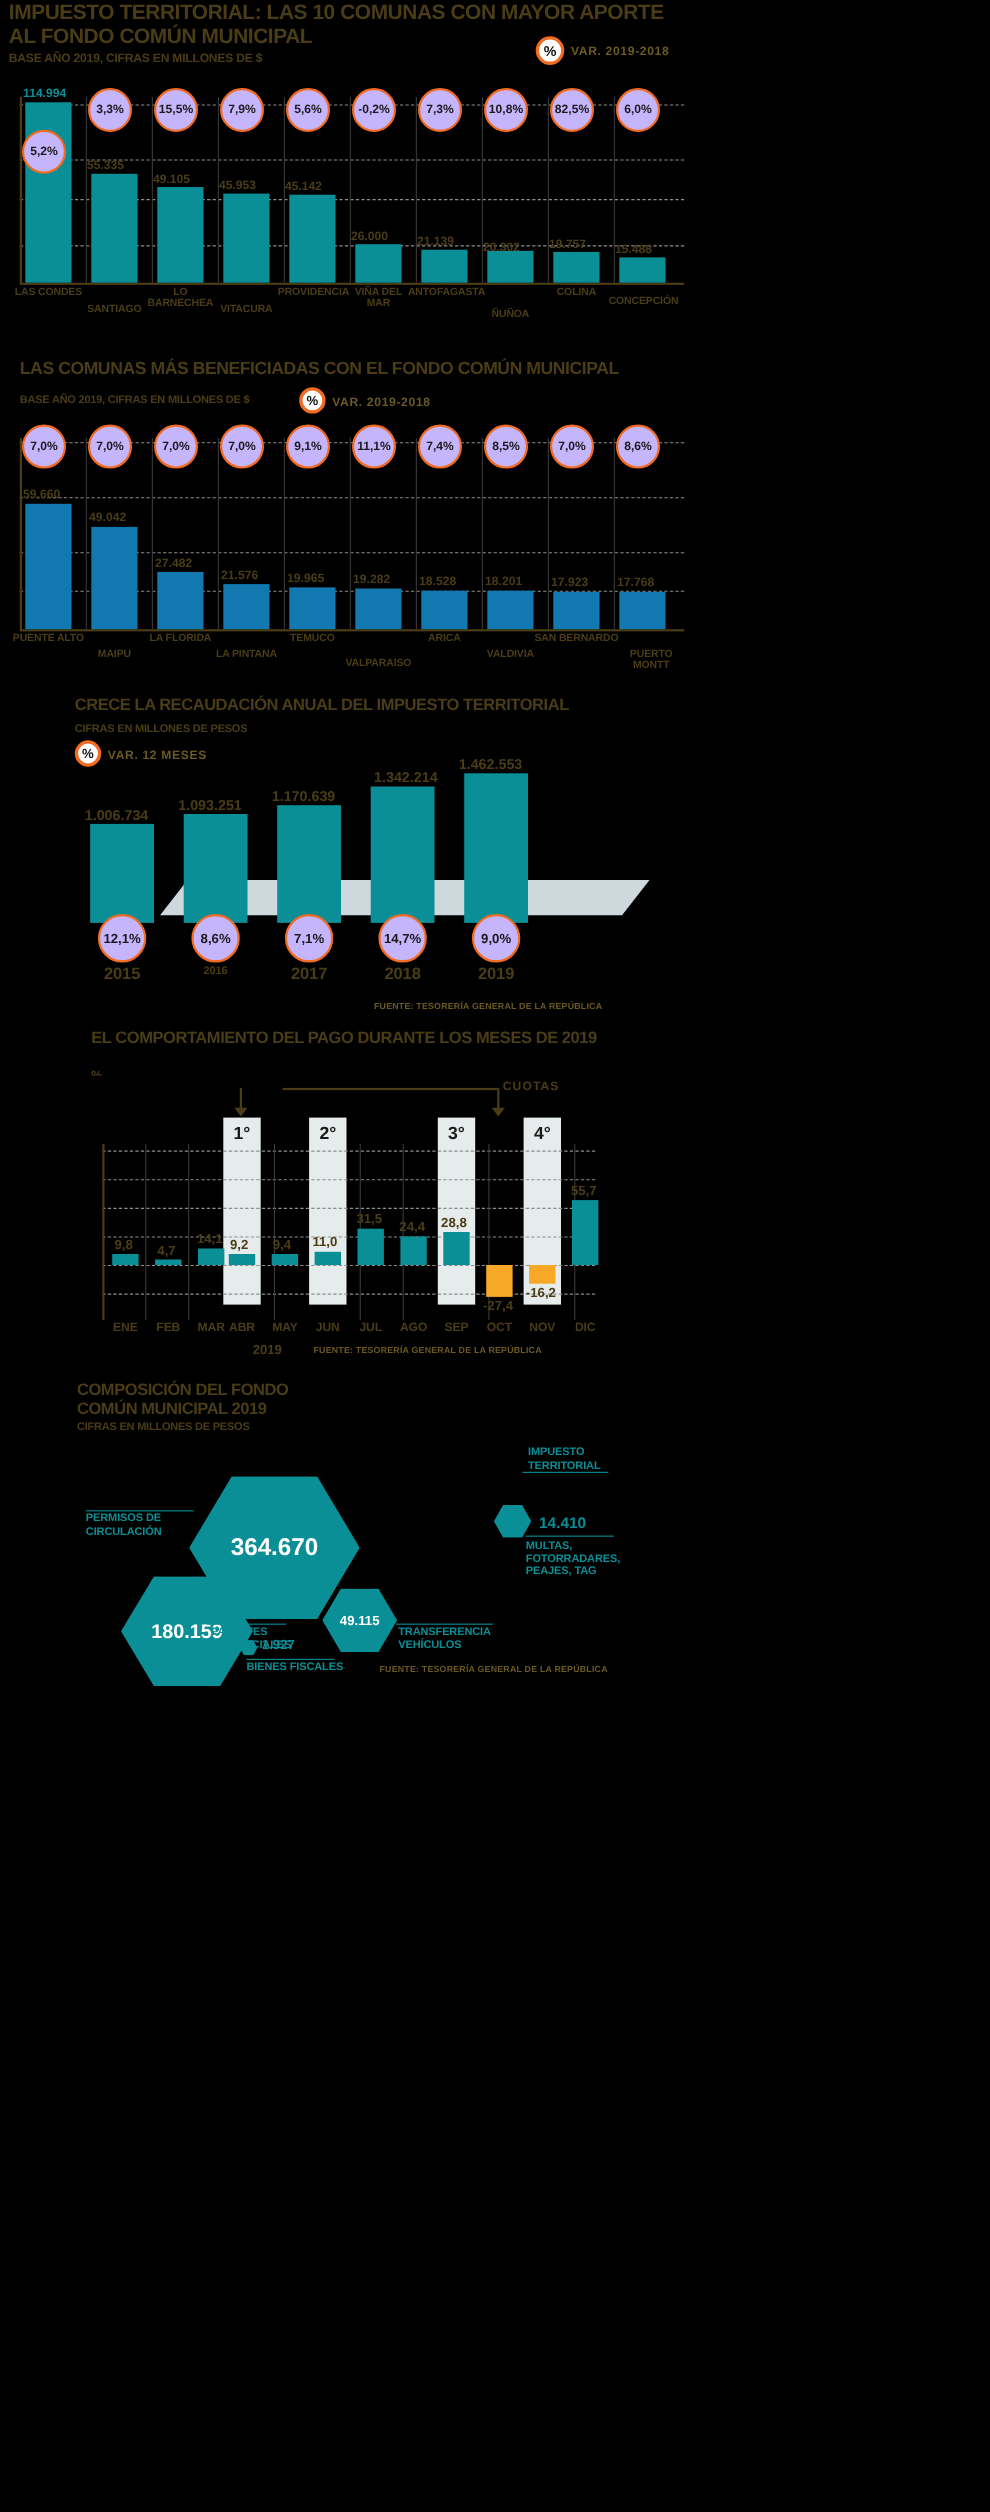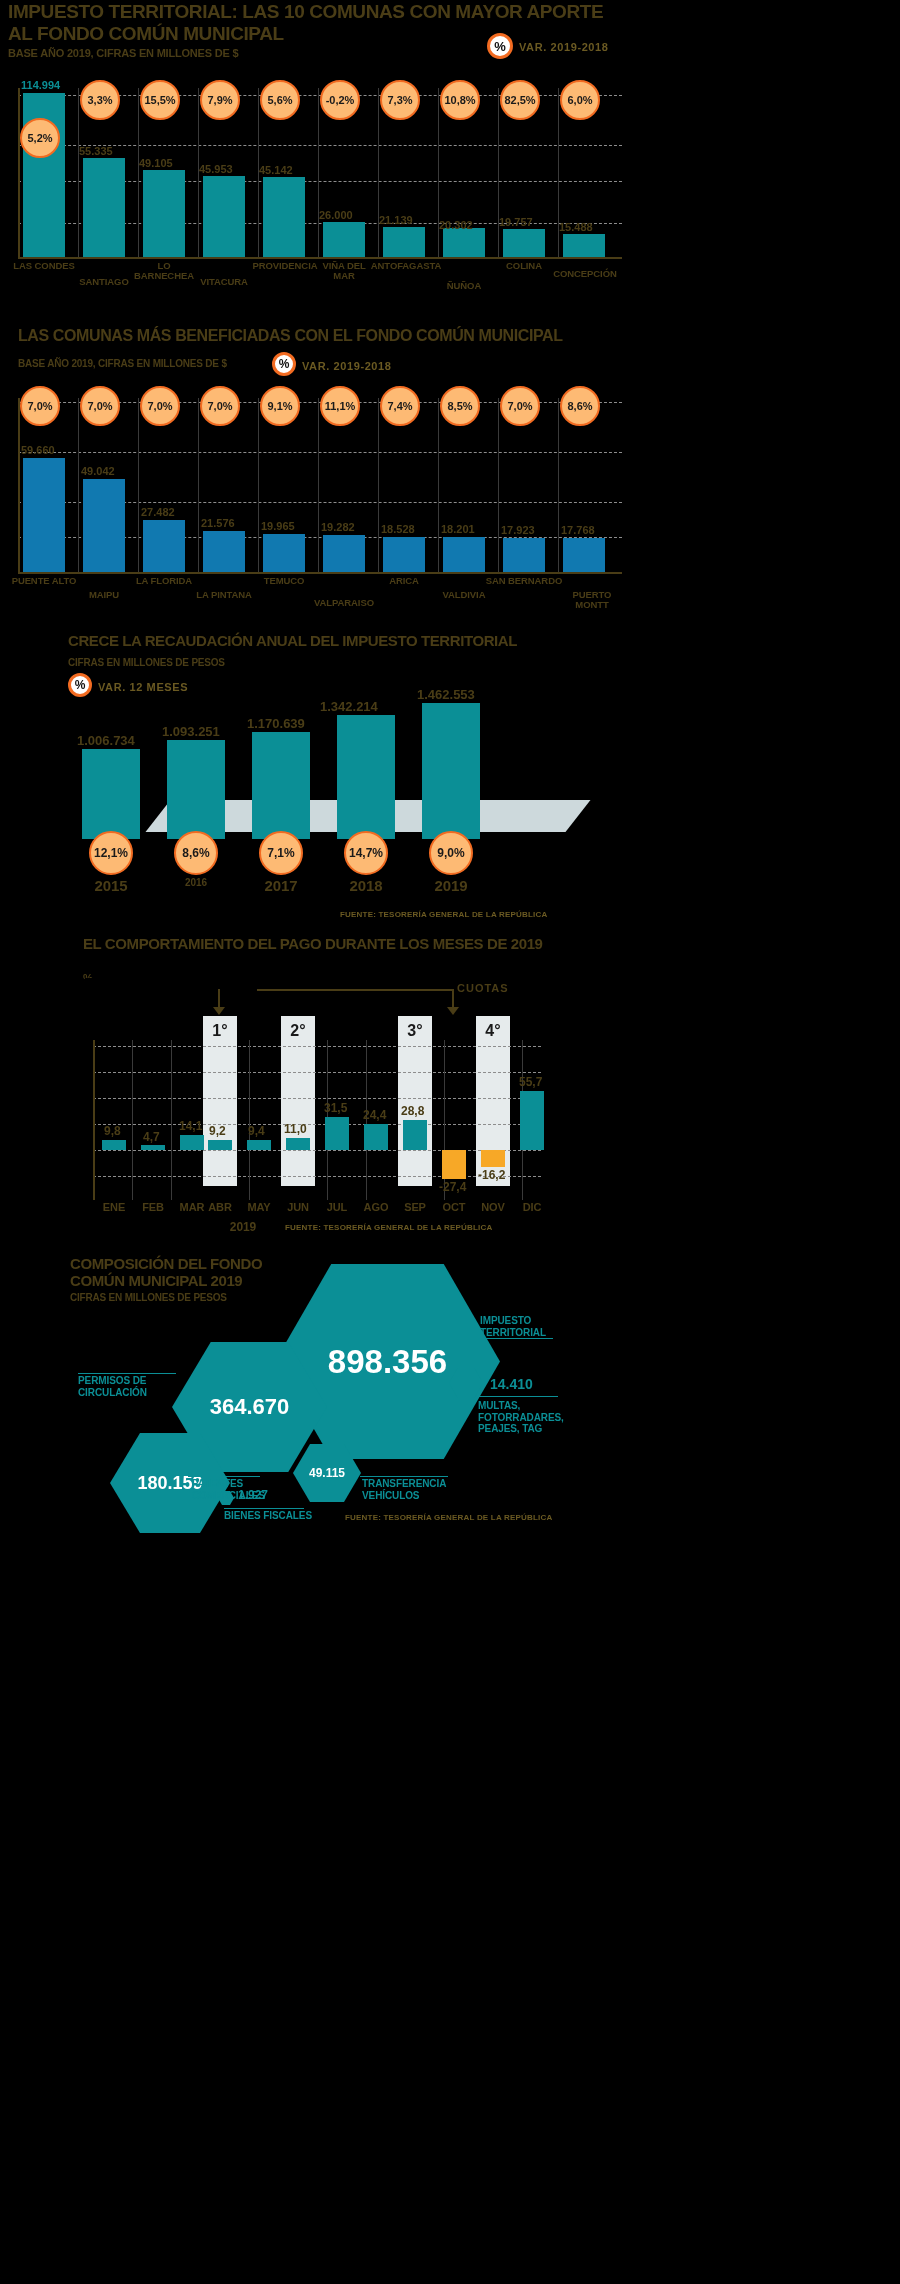--- a/index.html
+++ b/index.html
@@ -34,21 +34,21 @@
     text-transform: uppercase;
   }
   .legend-txt {
     color: #6b5a22;
     font-size: 11px;
     font-weight: bold;
     letter-spacing: 0.6px;
   }
   .pctbadge {
     position: absolute;
-    background: #fdba74;
+    background: #c4b5fd;
     border: 2.5px solid #f26b21;
     border-radius: 50%;
     color: #1a1a1a;
     font-size: 11px;
     font-weight: bold;
     display: flex;
     align-items: center;
     justify-content: center;
     line-height: 1;
   }
@@ -285,21 +285,21 @@
 
     <div class="bar" style="left:22px;top:124px;width:58px;height:90px;"></div>
     <div class="bar" style="left:107px;top:115px;width:58px;height:99px;"></div>
     <div class="bar" style="left:192px;top:107px;width:58px;height:107px;"></div>
     <div class="bar" style="left:277px;top:90px;width:58px;height:124px;"></div>
     <div class="bar" style="left:362px;top:78px;width:58px;height:136px;"></div>
 
     <div class="barval" style="left:17px;top:108px;font-size:13px;">1.006.734</div>
     <div class="barval" style="left:102px;top:99px;font-size:13px;">1.093.251</div>
     <div class="barval" style="left:187px;top:91px;font-size:13px;">1.170.639</div>
-    <div class="barval" style="left:260px;top:74px;font-size:13px;">1.342.214</div>
+    <div class="barval" style="left:280px;top:74px;font-size:13px;">1.342.214</div>
     <div class="barval" style="left:357px;top:62px;font-size:13px;">1.462.553</div>
 
     <div class="pctbadge" style="left:29px;top:206px;width:44px;height:44px;font-size:12px;">12,1%</div>
     <div class="pctbadge" style="left:114px;top:206px;width:44px;height:44px;font-size:12px;">8,6%</div>
     <div class="pctbadge" style="left:199px;top:206px;width:44px;height:44px;font-size:12px;">7,1%</div>
     <div class="pctbadge" style="left:284px;top:206px;width:44px;height:44px;font-size:12px;">14,7%</div>
     <div class="pctbadge" style="left:369px;top:206px;width:44px;height:44px;font-size:12px;">9,0%</div>
 
     <div class="catlbl" style="left:19px;top:253px;width:64px;font-size:15px;">2015</div>
     <div class="catlbl" style="left:104px;top:253px;width:64px;font-size:10px;">2016</div>
@@ -395,23 +395,20 @@
 
     <div class="catlbl" style="left:128px;top:243px;width:60px;font-size:12px;">2019</div>
     <div class="src" style="position:absolute;left:200px;top:245px;">FUENTE: TESORERÍA GENERAL DE LA REPÚBLICA</div>
   </div>
 
   <div class="panel" style="left:60px;top:1248px;width:540px;height:280px;">
     <div class="ttl" style="position:absolute;left:10px;top:8px;font-size:15px;">COMPOSICIÓN DEL FONDO</div>
     <div class="ttl" style="position:absolute;left:10px;top:25px;font-size:15px;">COMÚN MUNICIPAL 2019</div>
     <div class="sub" style="position:absolute;left:10px;top:44px;font-size:10px;">CIFRAS EN MILLONES DE PESOS</div>
 
-    <div class="hex" style="left:215px;top:16px;width:225px;height:195px;font-size:33px;">
-      <span>898.356</span>
-    </div>
     <div class="hex" style="left:112px;top:94px;width:155px;height:130px;font-size:22px;">
       <span>364.670</span>
     </div>
     <div class="hex" style="left:50px;top:185px;width:120px;height:100px;font-size:18px;">
       <span>180.159</span>
     </div>
     <div class="hex" style="left:233px;top:196px;width:68px;height:58px;font-size:12px;">
       <span>49.115</span>
     </div>
     <div class="hex" style="left:389px;top:120px;width:34px;height:30px;font-size:0;">

